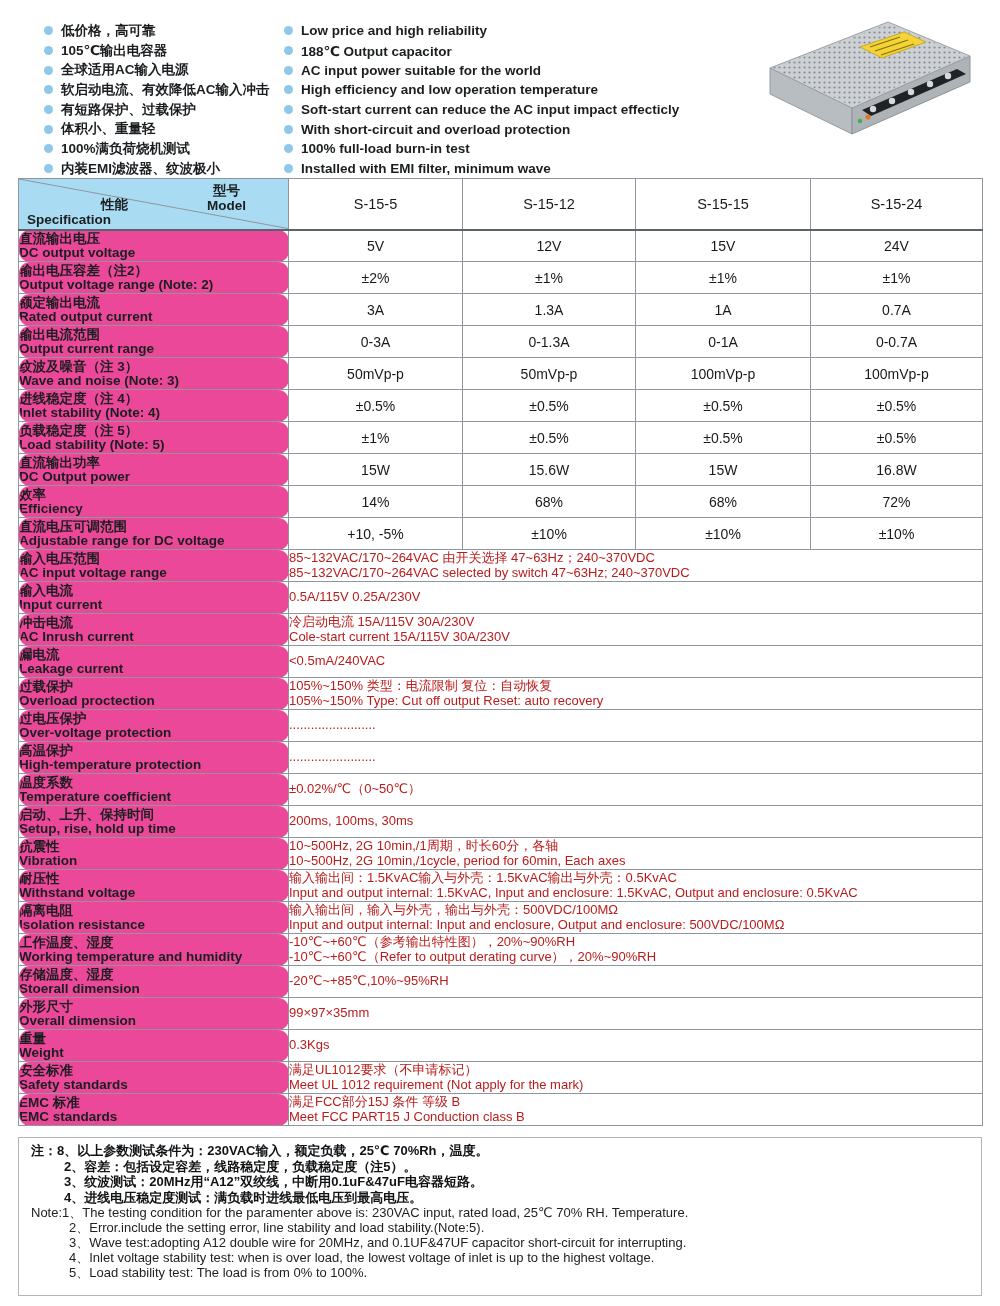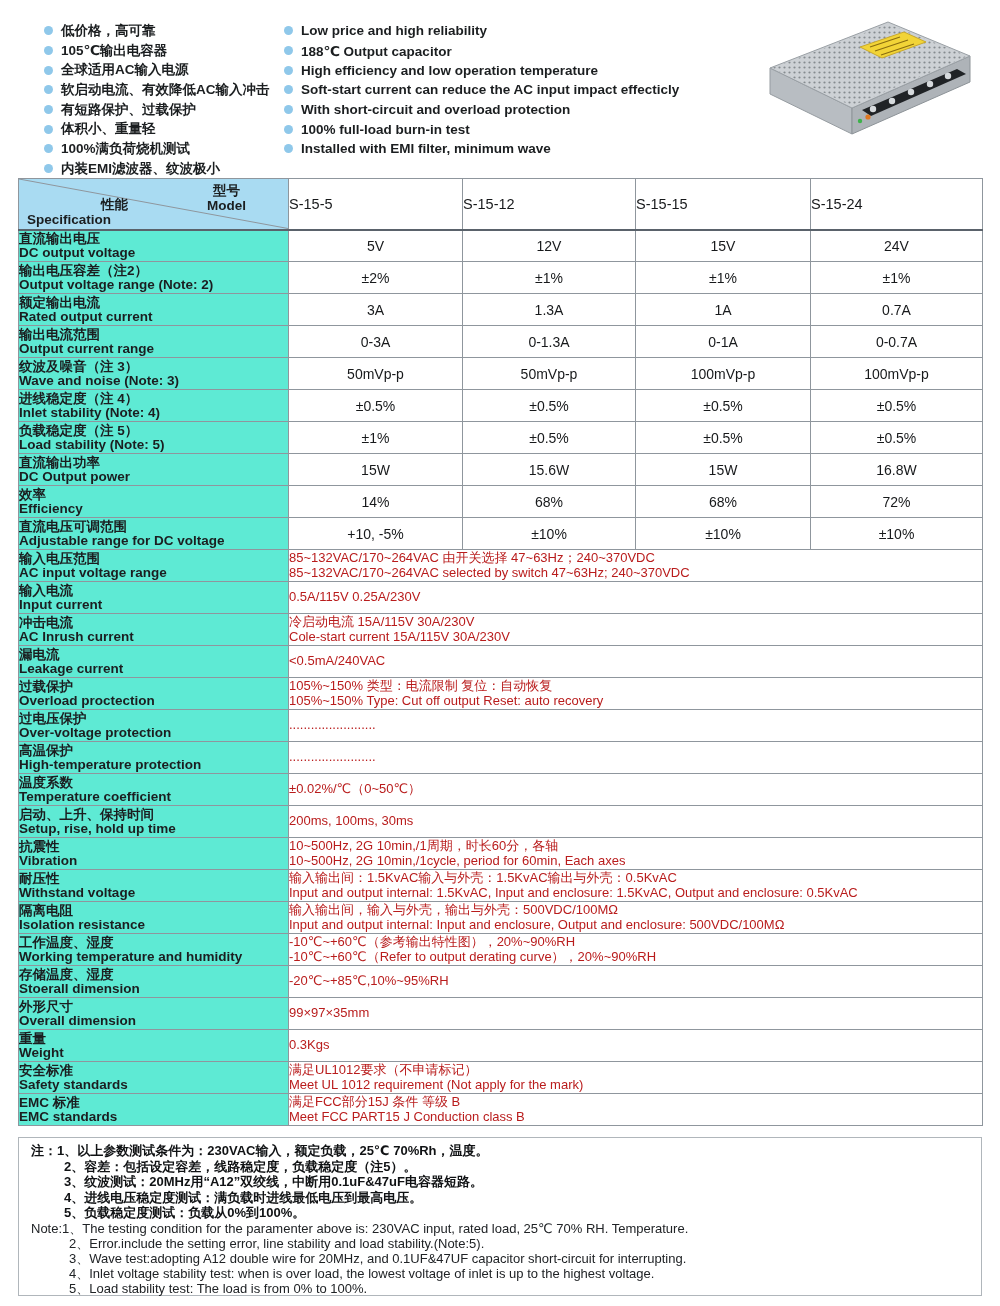--- a/index.html
+++ b/index.html
@@ -15,22 +15,22 @@
   .feat li{list-style:none;display:flex;align-items:center;height:19.7px;
     font-size:13.5px;font-weight:bold;white-space:nowrap;}
   .dot{width:9px;height:9px;border-radius:50%;background:#8fc8ea;margin-right:8px;flex:none;}
   
   .photo{position:absolute;left:742px;top:10px;}
   
   table.spec{position:absolute;left:18px;top:178px;width:964px;
     border-collapse:collapse;table-layout:fixed;}
   table.spec td{border:1px solid #8f969d;box-sizing:border-box;padding:0;height:32px;overflow:hidden;}
   table.spec thead td{height:51px;border-bottom:2px solid #5a626b;}
-  td.model-h{text-align:left;font-size:14.5px;color:#17191b;background:#fff;}
-  td.lab{background:#5eead4;padding:1px 4px 1px 8px;vertical-align:middle;}
+  td.model-h{text-align:center;font-size:14.5px;color:#17191b;background:#fff;}
+  td.lab{background:#ec4899;padding:1px 4px 1px 8px;vertical-align:middle;border-radius:11px;}
   .lz{font-size:13.5px;font-weight:bold;line-height:15px;}
   .le{font-size:13.5px;font-weight:bold;line-height:14.5px;}
   td.val{text-align:center;font-size:14px;color:#17191b;}
   td.spanv{padding-left:16px;font-size:13px;color:#b91c1c;line-height:14.5px;vertical-align:middle;}
   td.spanv div+div{margin-top:1px;}
   
   td.diag{background:#a9dbf2;position:relative;}
   .diag svg{position:absolute;left:0;top:0;width:100%;height:100%;}
   .diag-tr{position:absolute;top:4px;right:42px;text-align:center;font-weight:bold;
     font-size:13.5px;line-height:15px;}
@@ -83,20 +83,24 @@
     </li>
   </ul>
 <ul class="feat en-list" id="feat-en">
     <li>
       <span class="dot"></span>
       <span>Low price and high reliability</span>
     </li>
     <li>
       <span class="dot"></span>
       <span>188℃ Output capacitor</span>
+    </li>
+    <li>
+      <span class="dot"></span>
+      <span>AC input power suitable for the world</span>
     </li>
     <li>
       <span class="dot"></span>
       <span>High efficiency and low operation temperature</span>
     </li>
     <li>
       <span class="dot"></span>
       <span>Soft-start current can reduce the AC input impact effecticly</span>
     </li>
     <li>
@@ -435,23 +439,22 @@
         </td>
         <td colspan="4" class="spanv">
           <div>满足FCC部分15J 条件 等级 B</div>
           <div>Meet FCC PART15 J Conduction class B</div>
         </td>
       </tr>
     </tbody>
 </table>
 
 <div class="notes" id="notes-box">
-    <div class="nz">注：1、以上参数测试条件为：230VAC输入，额定负载，25℃ 70%Rh，温度。</div>
+    <div class="nz">注：8、以上参数测试条件为：230VAC输入，额定负载，25℃ 70%Rh，温度。</div>
     <div class="nz ind">2、容差：包括设定容差，线路稳定度，负载稳定度（注5）。</div>
     <div class="nz ind">3、纹波测试：20MHz用“A12”双绞线，中断用0.1uF&amp;47uF电容器短路。</div>
     <div class="nz ind">4、进线电压稳定度测试：满负载时进线最低电压到最高电压。</div>
-    <div class="nz ind">5、负载稳定度测试：负载从0%到100%。</div>
     <div class="ne">Note:1、The testing condition for the paramenter above is: 230VAC input, rated load, 25℃ 70% RH. Temperature.</div>
     <div class="ne ind">2、Error.include the setting error, line stability and load stability.(Note:5).</div>
     <div class="ne ind">3、Wave test:adopting  A12  double wire for 20MHz, and 0.1UF&amp;47UF capacitor short-circuit for interrupting.</div>
     <div class="ne ind">4、Inlet voltage stability test: when is over load, the lowest voltage of inlet is up to the highest voltage.</div>
     <div class="ne ind">5、Load stability test: The load is from 0% to 100%.</div>
   </div>
 
 </body></html>

